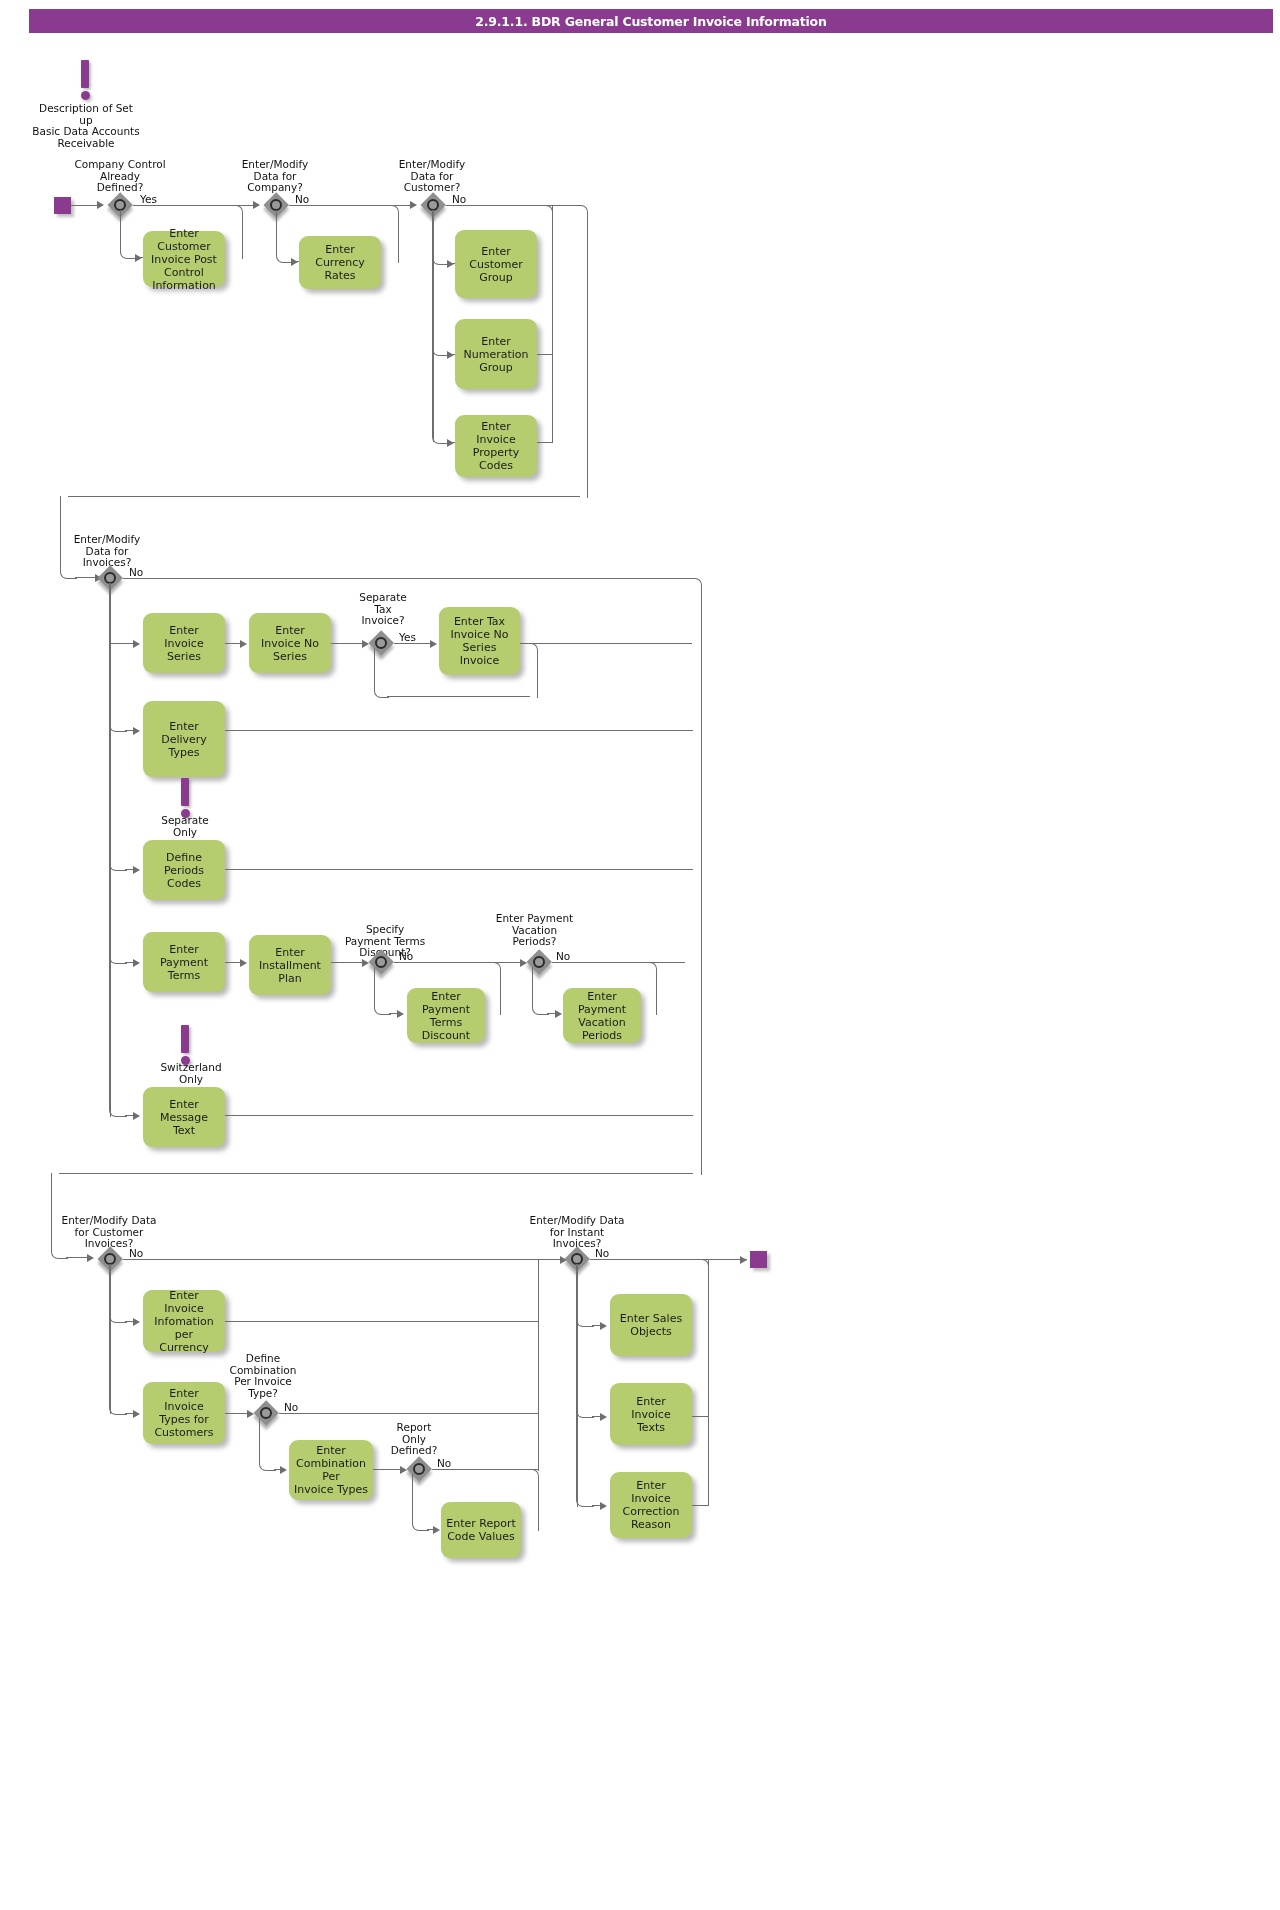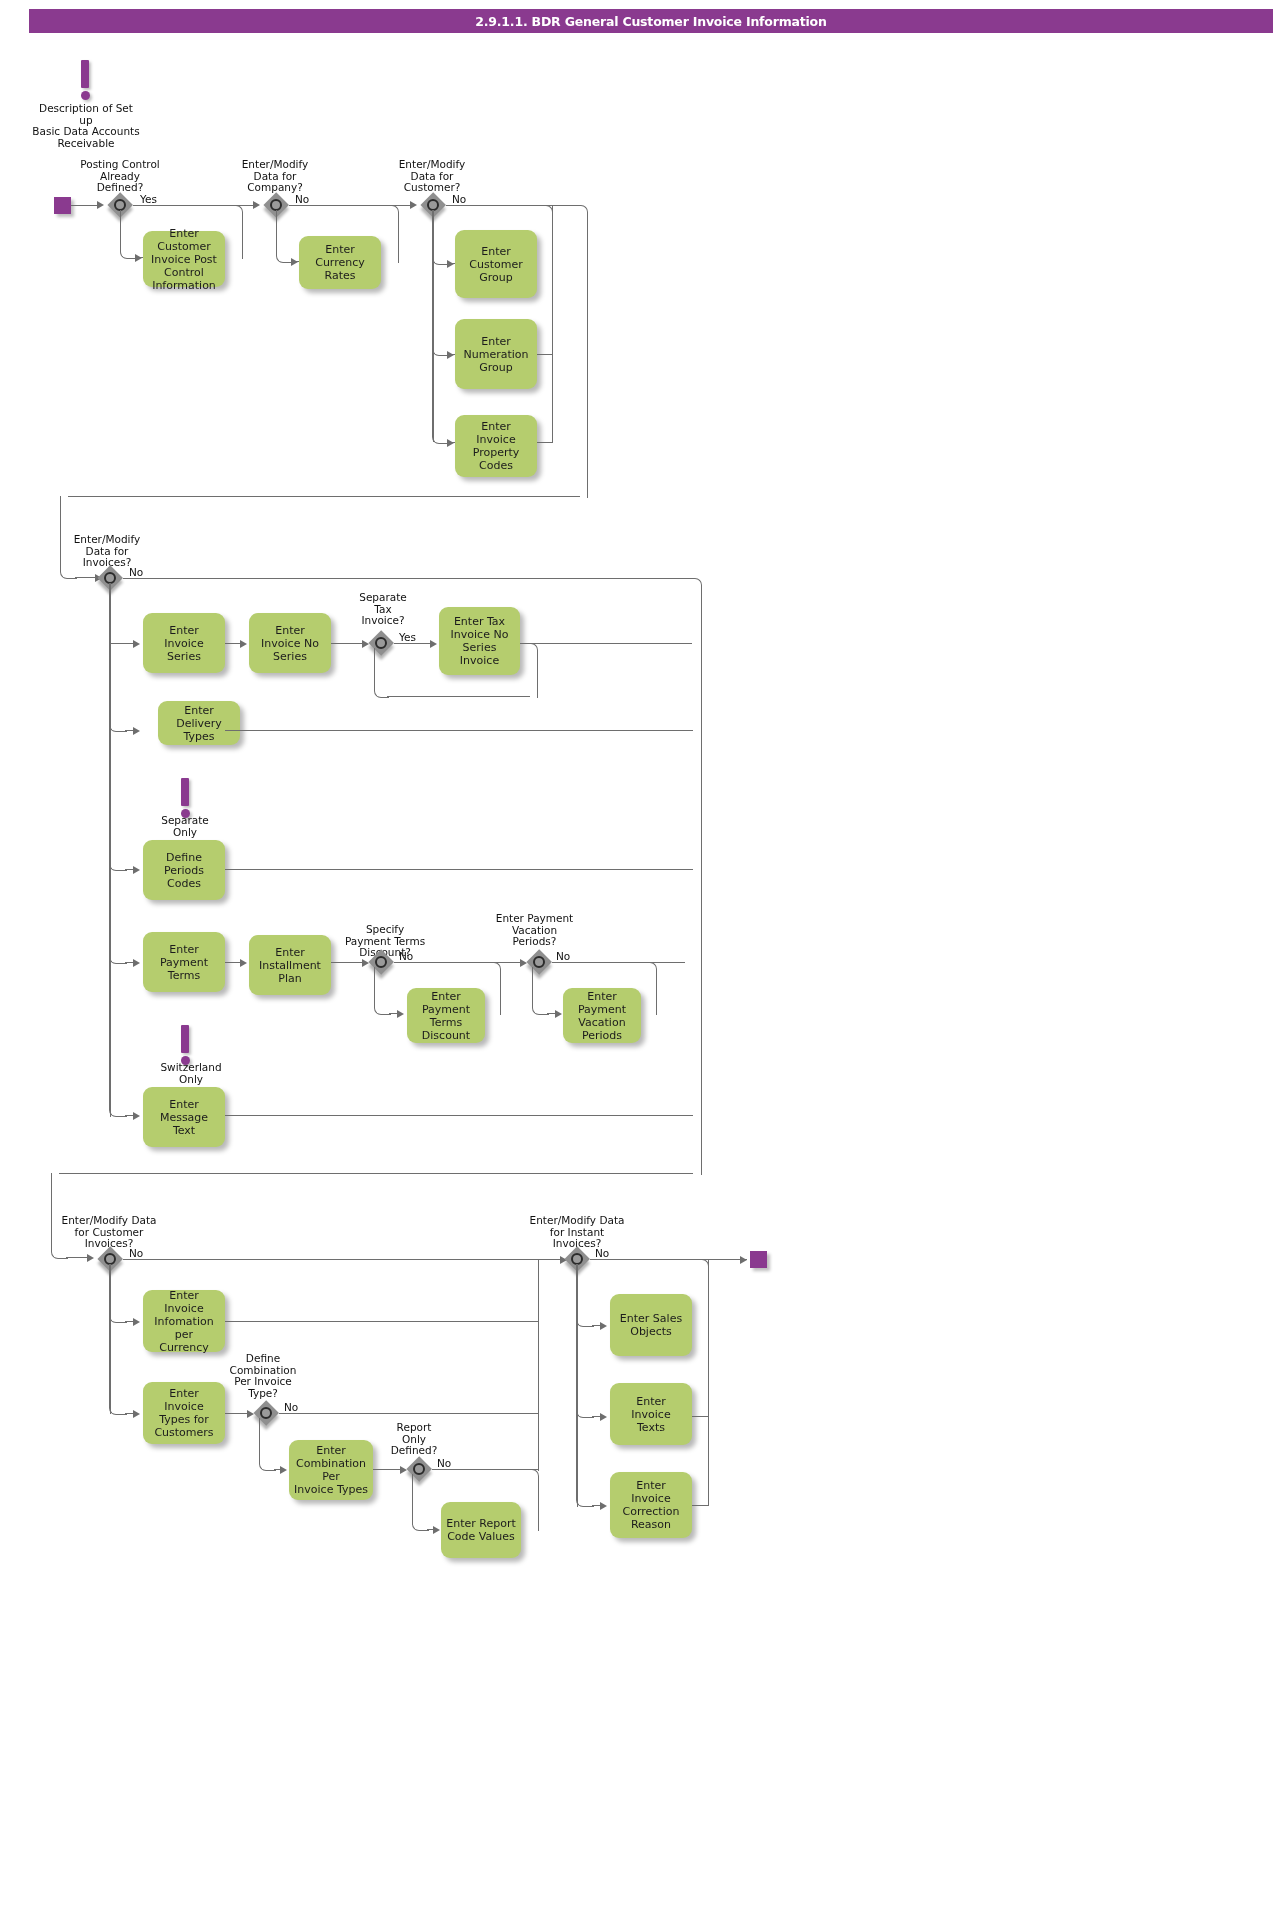--- a/index.html
+++ b/index.html
@@ -56,21 +56,21 @@
   <div class="note" style="left:69px;top:60px;">
     <div class="bar"></div>
     <div class="dot"></div>
   </div>
   <div class="lbl" style="left:20px;top:103px;width:110px;white-space:pre-line;">Description of Set up
 Basic Data Accounts
 Receivable</div>
 
   <div class="ev" style="left:43px;top:197px;"></div>
 
-  <div class="lbl" style="left:53px;top:159px;width:112px;white-space:pre-line;">Posting Control
+  <div class="lbl" style="left:53px;top:159px;width:112px;white-space:pre-line;">Company Control
 Already
 Defined?</div>
   <div class="gw" style="left:96px;top:192px;">
     <div class="dia"></div>
     <div class="ring"></div>
   </div>
   <div class="yn" style="left:129px;top:193px;">Yes</div>
 
   <div class="h" style="left:60px;top:205px;width:28px;"></div>
   <div class="arw" style="left:86px;top:201px;"></div>
@@ -200,21 +200,21 @@
 Invoice</div>
 
   <div class="cr" style="left:363px;top:648px;width:14px;height:49px;border-top:none;border-right:none;border-radius:0 0 0 7px;"></div>
   <div class="h" style="left:376px;top:696px;width:143px;"></div>
   <div class="cr" style="left:512px;top:643px;width:14px;height:54px;border-bottom:none;border-left:none;border-radius:0 7px 0 0;"></div>
   <div class="h" style="left:509px;top:643px;width:172px;"></div>
 
   <div class="cr" style="left:98px;top:583px;width:17px;height:148px;border-top:none;border-right:none;border-radius:0 0 0 7px;"></div>
   <div class="h" style="left:114px;top:730px;width:10px;"></div>
   <div class="arw" style="left:122px;top:727px;"></div>
-  <div class="task" style="left:147px;top:701px;width:82px;height:44px;white-space:pre-line;">Enter Delivery
+  <div class="task" style="left:132px;top:701px;width:82px;height:76px;white-space:pre-line;">Enter Delivery
 Types</div>
   <div class="h" style="left:214px;top:730px;width:468px;"></div>
 
   <div class="note" style="left:169px;top:778px;">
     <div class="bar"></div>
     <div class="dot"></div>
   </div>
   <div class="lbl" style="left:129px;top:815px;width:90px;white-space:pre-line;">Separate
 Only</div>
 

